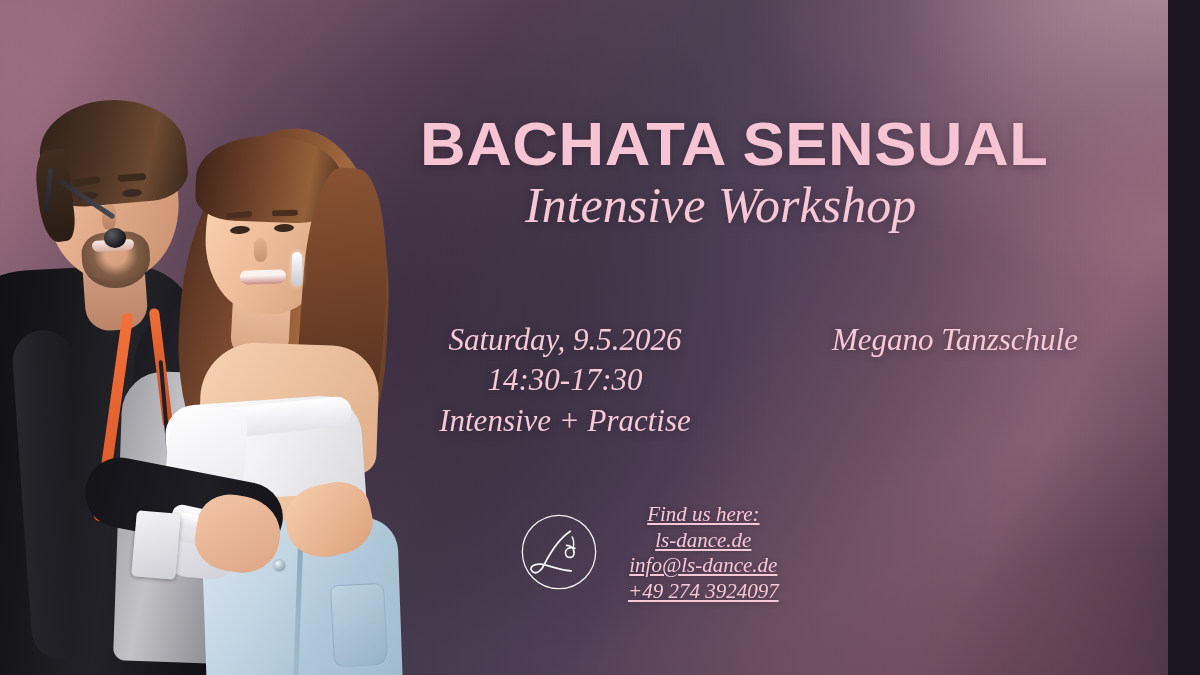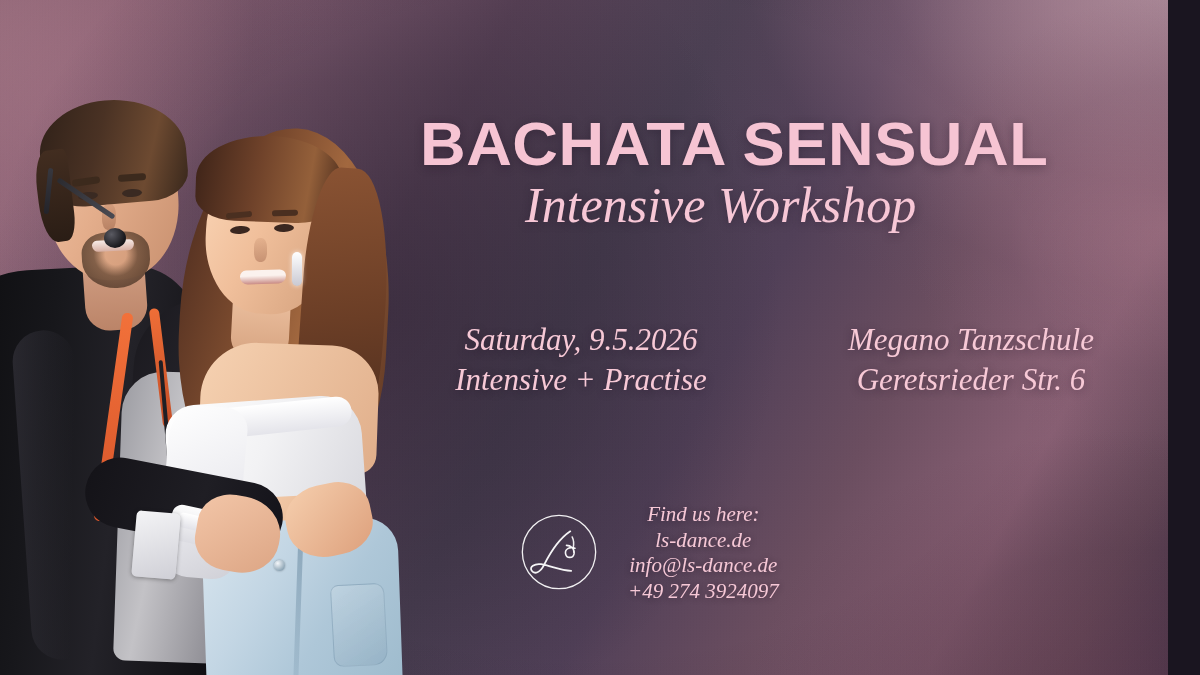--- a/index.html
+++ b/index.html
@@ -361,21 +361,21 @@
     font-style: italic;
     font-size: 50px;
     color: #f7c7d6;
     white-space: nowrap;
     text-shadow: 0 2px 9px rgba(30,18,34,.35);
     text-align: right;
   }
 
   .details {
     position: absolute;
-    left: 416px;
+    left: 400px;
     top: 320px;
     width: 720px;
     display: flex;
     justify-content: space-between;
     align-items: flex-start;
   }
   .detail-col {
     font-family: "Liberation Serif", serif;
     font-style: italic;
     font-size: 31px;
@@ -406,20 +406,21 @@
   .contact {
     font-family: "Liberation Serif", serif;
     font-style: italic;
     font-size: 21px;
     line-height: 1.22;
     color: #f6c8d6;
     text-align: center;
     text-shadow: 0 1px 6px rgba(30,18,34,.42);
     white-space: nowrap;
     margin-top: 2px;
+    text-decoration: underline;
   }
 </style>
 </head>
 <body>
 
 <div id="poster">
 
   <div class="bg-base"></div>
   <div class="bg-glow-tl"></div>
   <div class="bg-glow-tr"></div>
@@ -484,25 +485,25 @@
     <div class="m-badge"></div>
     <div class="photo-soft-edge"></div>
   </div>
 
   <div class="title">BACHATA SENSUAL</div>
   <div class="subtitle">Intensive Workshop</div>
 
   <div class="details">
     <div class="detail-col left">
       <div>Saturday, 9.5.2026</div>
+      <div>14:30-17:30</div>
       <div>Intensive + Practise</div>
     </div>
     <div class="detail-col right">
       <div>Megano Tanzschule</div>
-      <div>Geretsrieder Str. 6</div>
     </div>
   </div>
 
   <div class="footer">
     <div class="logo-mark">
       <svg viewBox="0 0 100 100" width="94" height="94" aria-hidden="true">
         <circle cx="50" cy="50" r="39" fill="none" stroke="#ffffff" stroke-width="1.4" opacity="0.92"></circle>
         <path d="M62 28 C50 36, 40 52, 34 64 C30 72, 24 74, 21 70 C18 66, 24 62, 31 63 C42 65, 52 70, 63 70" fill="none" stroke="#ffffff" stroke-width="1.9" stroke-linecap="round" opacity="0.95"></path>
         <path d="M67 46 C61 44, 56 47, 57 52 C58 57, 65 57, 66 52 C67 46, 62 43, 58 43" fill="none" stroke="#ffffff" stroke-width="1.7" stroke-linecap="round" opacity="0.95"></path>
         <path d="M64 34 C66 38, 66 42, 65 46" fill="none" stroke="#ffffff" stroke-width="1.6" stroke-linecap="round" opacity="0.9"></path>

